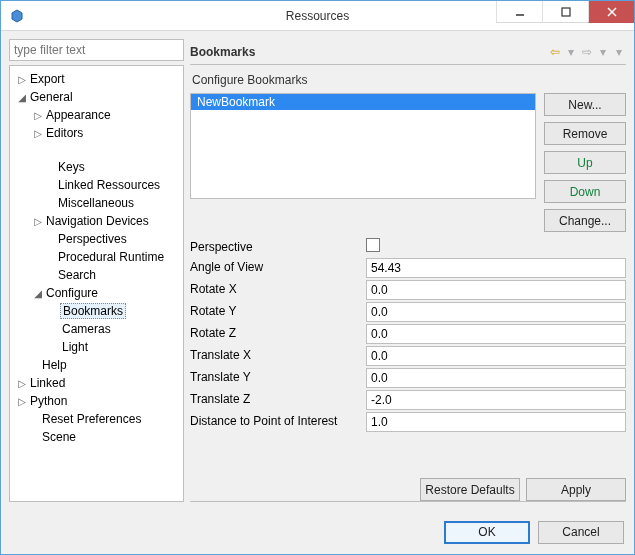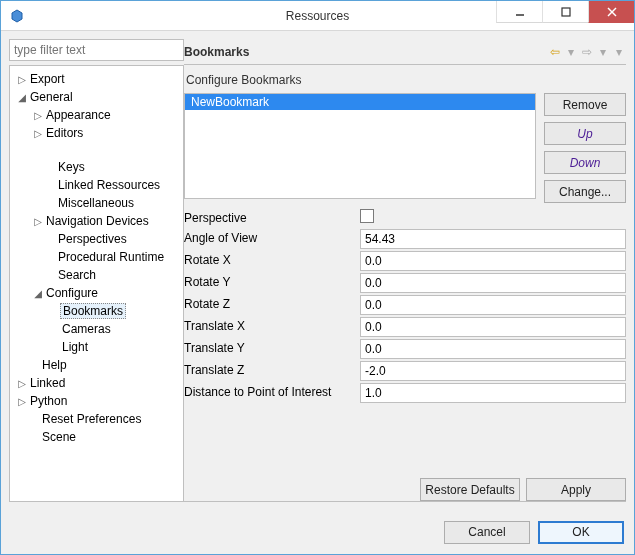--- a/index.html
+++ b/index.html
@@ -30,21 +30,21 @@
     width: 46px; height: 22px;
     display: flex; align-items: center; justify-content: center;
     border-left: 1px solid #e0e0e0;
     background: #fff;
   }
   .win-btn.min, .win-btn.max { border-bottom: 1px solid #d8d8d8; }
   .win-btn.close { background: #c75050; color: #fff; border-bottom: 1px solid #c75050; }
 
   .body {
     flex: 1; display: flex; padding: 8px;
-    min-height: 0;
+    gap: 6px; min-height: 0;
   }
 
   .left-col { width: 175px; display: flex; flex-direction: column; gap: 4px; }
   .filter {
     height: 22px; border: 1px solid #bfbfbf; background: #fff;
     padding: 2px 4px; color: #888;
   }
   .tree {
     flex: 1; border: 1px solid #bfbfbf; background: #fff;
     overflow: auto; padding: 4px 2px;
@@ -80,21 +80,21 @@
   }
   .bm-list .bm-item {
     padding: 1px 6px; color: #fff; background: #2d89ef;
   }
   .btn-col { width: 82px; display: flex; flex-direction: column; gap: 6px; }
   .btn {
     height: 23px; border: 1px solid #adadad; background: #e9e9e9;
     display: flex; align-items: center; justify-content: center;
     color: #222;
   }
-  .btn.disabled { color: #4c1d95; font-style: italic; }
+  .btn.disabled { color: #15803d; }
 
   .props { margin-top: 6px; display: grid; grid-template-columns: 170px 1fr; row-gap: 2px; column-gap: 6px; }
   .prop-label { padding: 2px 0; }
   .prop-input {
     height: 20px; border: 1px solid #bfbfbf; background: #fff;
     padding: 8px 4px;
   }
   .checkbox {
     width: 14px; height: 14px; border: 1px solid #7a7a7a; background: #fff;
     display: inline-block;
@@ -243,20 +243,21 @@
           <span>▾</span>
         </div>
       </div>
       <div class="right-subtitle">Configure Bookmarks</div>
 
       <div class="bm-row">
         <div class="bm-list">
           <div class="bm-item">NewBookmark</div>
         </div>
         <div class="btn-col">
+          <div class="btn">New...</div>
           <div class="btn">Remove</div>
           <div class="btn disabled">Up</div>
           <div class="btn disabled">Down</div>
           <div class="btn">Change...</div>
         </div>
       </div>
 
       <div class="props">
         <div class="prop-label">Perspective</div>
         <div><span class="checkbox"></span></div>
@@ -287,16 +288,16 @@
       </div>
 
       <div class="right-bottom">
         <div class="btn">Restore Defaults</div>
         <div class="btn">Apply</div>
       </div>
     </div>
   </div>
 
   <div class="footer">
+    <div class="btn primary">OK</div>
     <div class="btn">Cancel</div>
-    <div class="btn primary">OK</div>
   </div>
 </div>
 
 </body></html>

